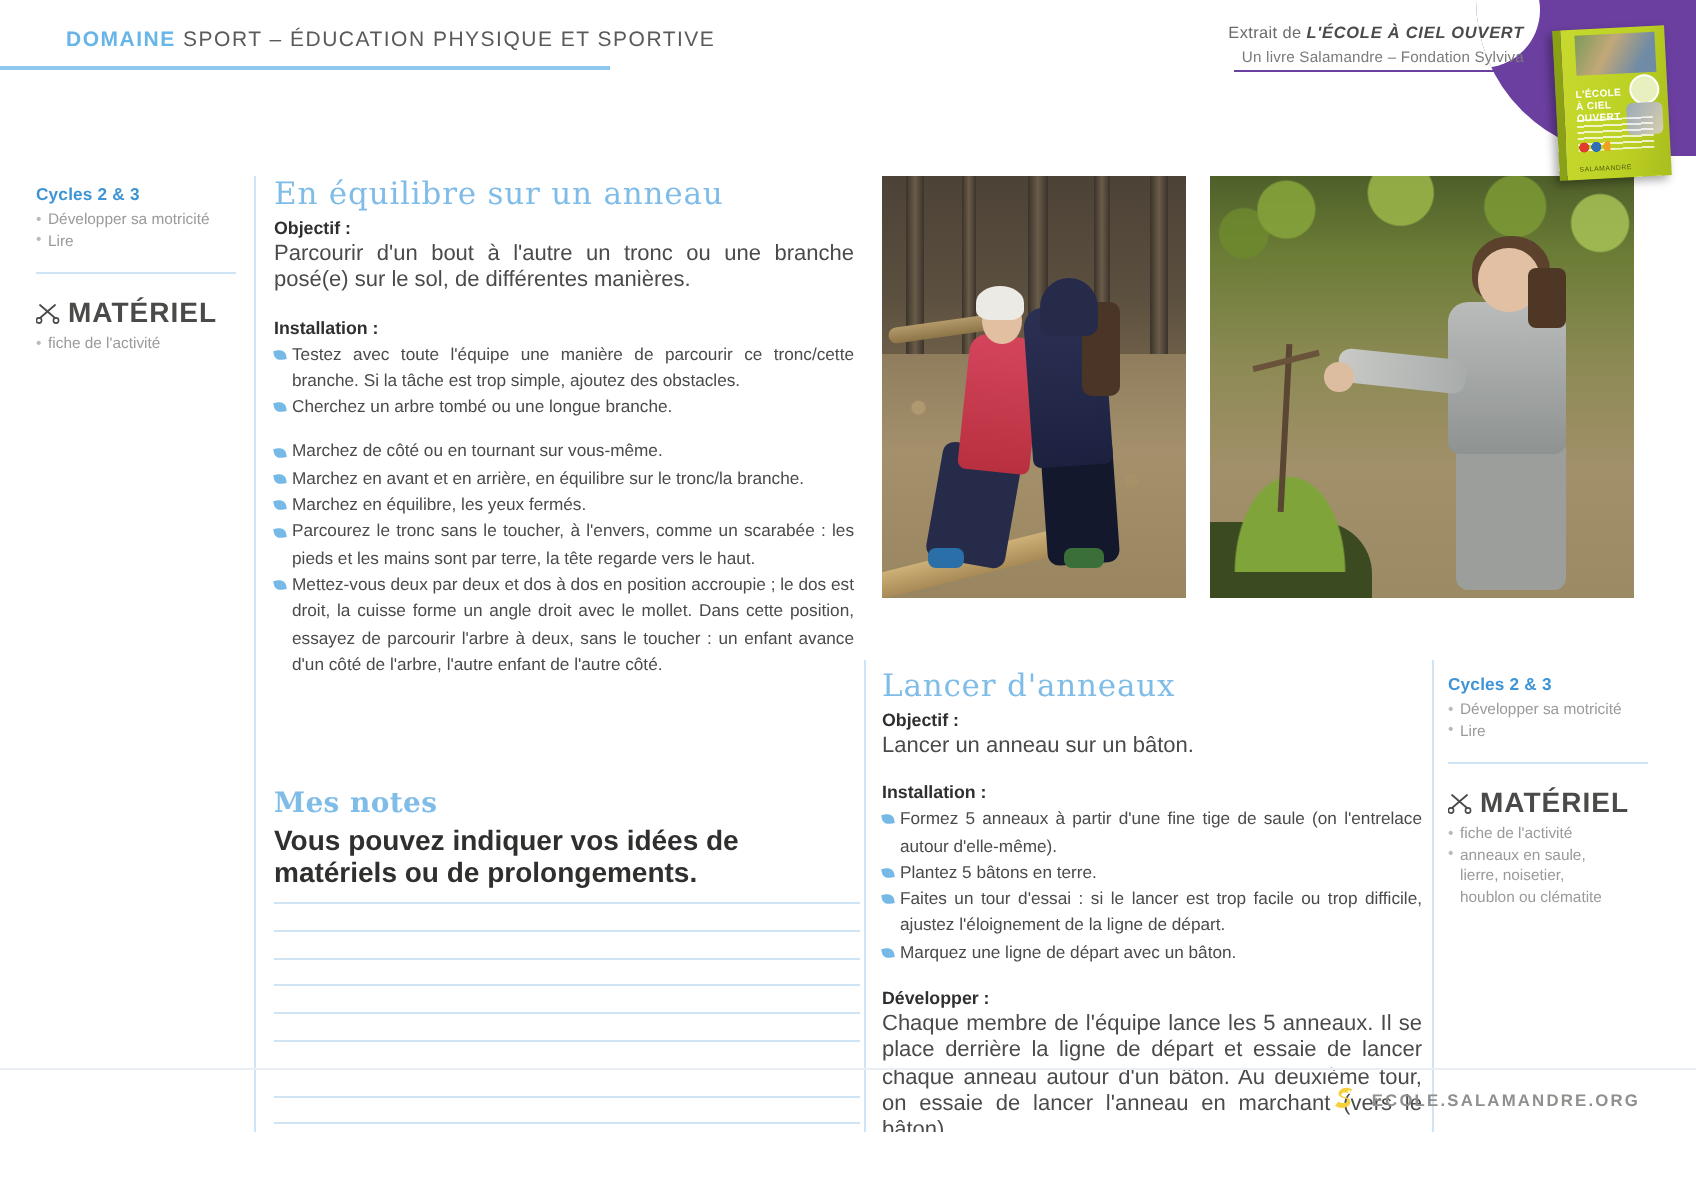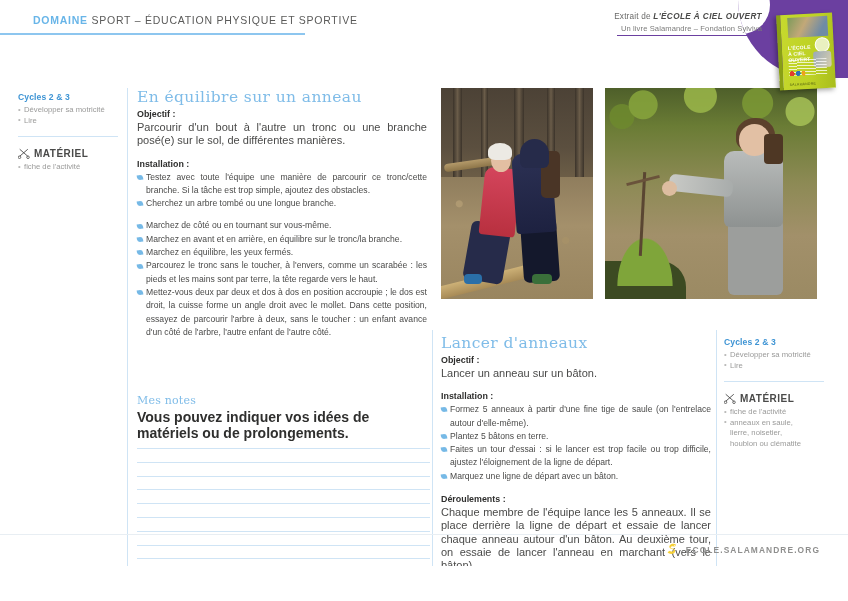--- a/index.html
+++ b/index.html
@@ -70,21 +70,21 @@
   .hdiv{position:absolute;background:#cfe4f5;height:1px;}
 
   
   .meta{position:absolute;}
   .meta .cyc-title{color:#3e94d4;font-weight:bold;font-size:8.6px;letter-spacing:.1px;}
   .meta ul{list-style:none;margin:3px 0 0;padding:0;}
   .meta li{font-size:7.7px;color:#9a9a99;line-height:10.5px;padding-left:6px;position:relative;}
   .meta li:before{content:"•";position:absolute;left:0;top:-0.5px;color:#b9b9b8;}
   .meta li.cont:before{content:"";}
   .mat-head{display:flex;align-items:center;gap:4px;margin-bottom:3px;}
-  .mat-head .mlabel{font-weight:bold;font-size:10px;color:#4a4a49;letter-spacing:.5px;}
+  .mat-head .mlabel{font-weight:bold;font-size:14px;color:#4a4a49;letter-spacing:.5px;}
   .scissors{display:inline-block;width:12px;height:11px;position:relative;}
   .scissors svg{display:block;}
 
   
   .activity{position:absolute;}
   .act-title{
     font-family:"DejaVu Serif", serif;
     color:#7fbce8;font-size:15.5px;letter-spacing:.4px;
     font-weight:normal;margin:0 0 1px 0;line-height:18px;
   }
@@ -98,22 +98,22 @@
     position:relative;padding-left:9px;margin:0;text-align:justify;
   }
   .blist li .leafmk{
     position:absolute;left:0;top:4.2px;width:6.2px;height:5px;
     background:#76b9e6;
     border-radius:0 60% 0 60%;
     transform:rotate(-10deg);
   }
 
   
-  .notes-title{font-family:"DejaVu Serif", serif;color:#7fbce8;font-size:11px;
-    letter-spacing:.2px;margin:0 0 2px 0;font-weight:normal;}
+  .notes-title{font-family:"DejaVu Serif", serif;color:#7fbce8;font-size:14px;
+    letter-spacing:.2px;margin:0 0 2px 0;font-weight:bold;}
   .notes-sub{font-size:14px;font-weight:bold;color:#2f2f2e;margin:0 0 7px 0;}
   .note-lines{width:293px;}
   .note-lines .nl{height:1px;background:#cfe4f5;margin-bottom:12.8px;}
 
   
   .photo{position:absolute;overflow:hidden;background:#6b6254;}
   .ph1{left:441px;top:88px;width:152px;height:211px;}
   .ph2{left:605px;top:88px;width:212px;height:211px;}
 
   .ph1 .sky{position:absolute;inset:0;background:linear-gradient(#4c4236 0%,#5b4f3f 28%,#6f6048 45%,#8a7a5e 70%,#9c8a68 100%);}
@@ -322,21 +322,21 @@
     <p class="para">Lancer un anneau sur un bâton.</p>
     <div class="gap"></div>
     <p class="sec-label">Installation :</p>
     <ul class="blist">
       <li><span class="leafmk"></span><span>Formez 5 anneaux à partir d'une fine tige de saule (on l'entrelace autour d'elle-même).</span></li>
       <li><span class="leafmk"></span><span>Plantez 5 bâtons en terre.</span></li>
       <li><span class="leafmk"></span><span>Faites un tour d'essai : si le lancer est trop facile ou trop difficile, ajustez l'éloignement de la ligne de départ.</span></li>
       <li><span class="leafmk"></span><span>Marquez une ligne de départ avec un bâton.</span></li>
     </ul>
     <div class="gap"></div>
-    <p class="sec-label">Déroulements :</p>
+    <p class="sec-label">Développer :</p>
     <p class="para just">Chaque membre de l'équipe lance les 5 anneaux. Il se place derrière la ligne de départ et essaie de lancer chaque anneau autour d'un bâton. Au deuxième tour, on essaie de lancer l'anneau en marchant (vers le bâton).</p>
   </div>
 
   <div class="meta" style="left:724px;top:337px;width:110px;">
     <div class="cyc-title">Cycles 2 &amp; 3</div>
     <ul>
       <li>Développer sa motricité</li>
       <li>Lire</li>
     </ul>
     <div style="height:22px"></div>

